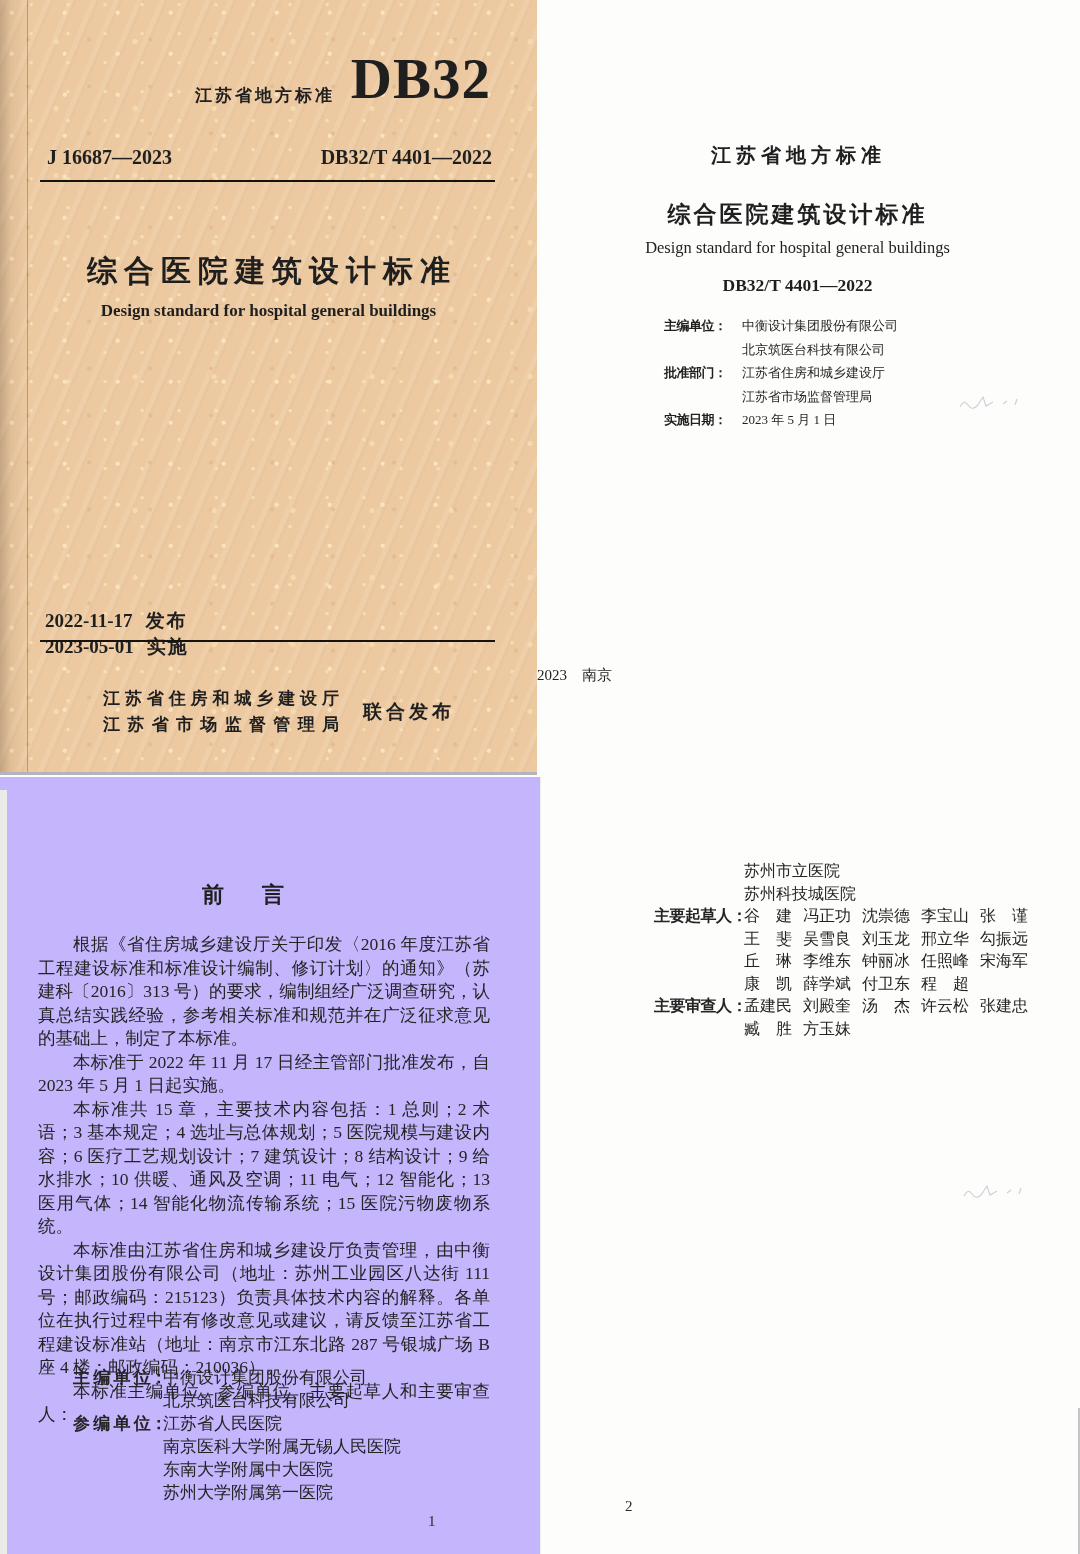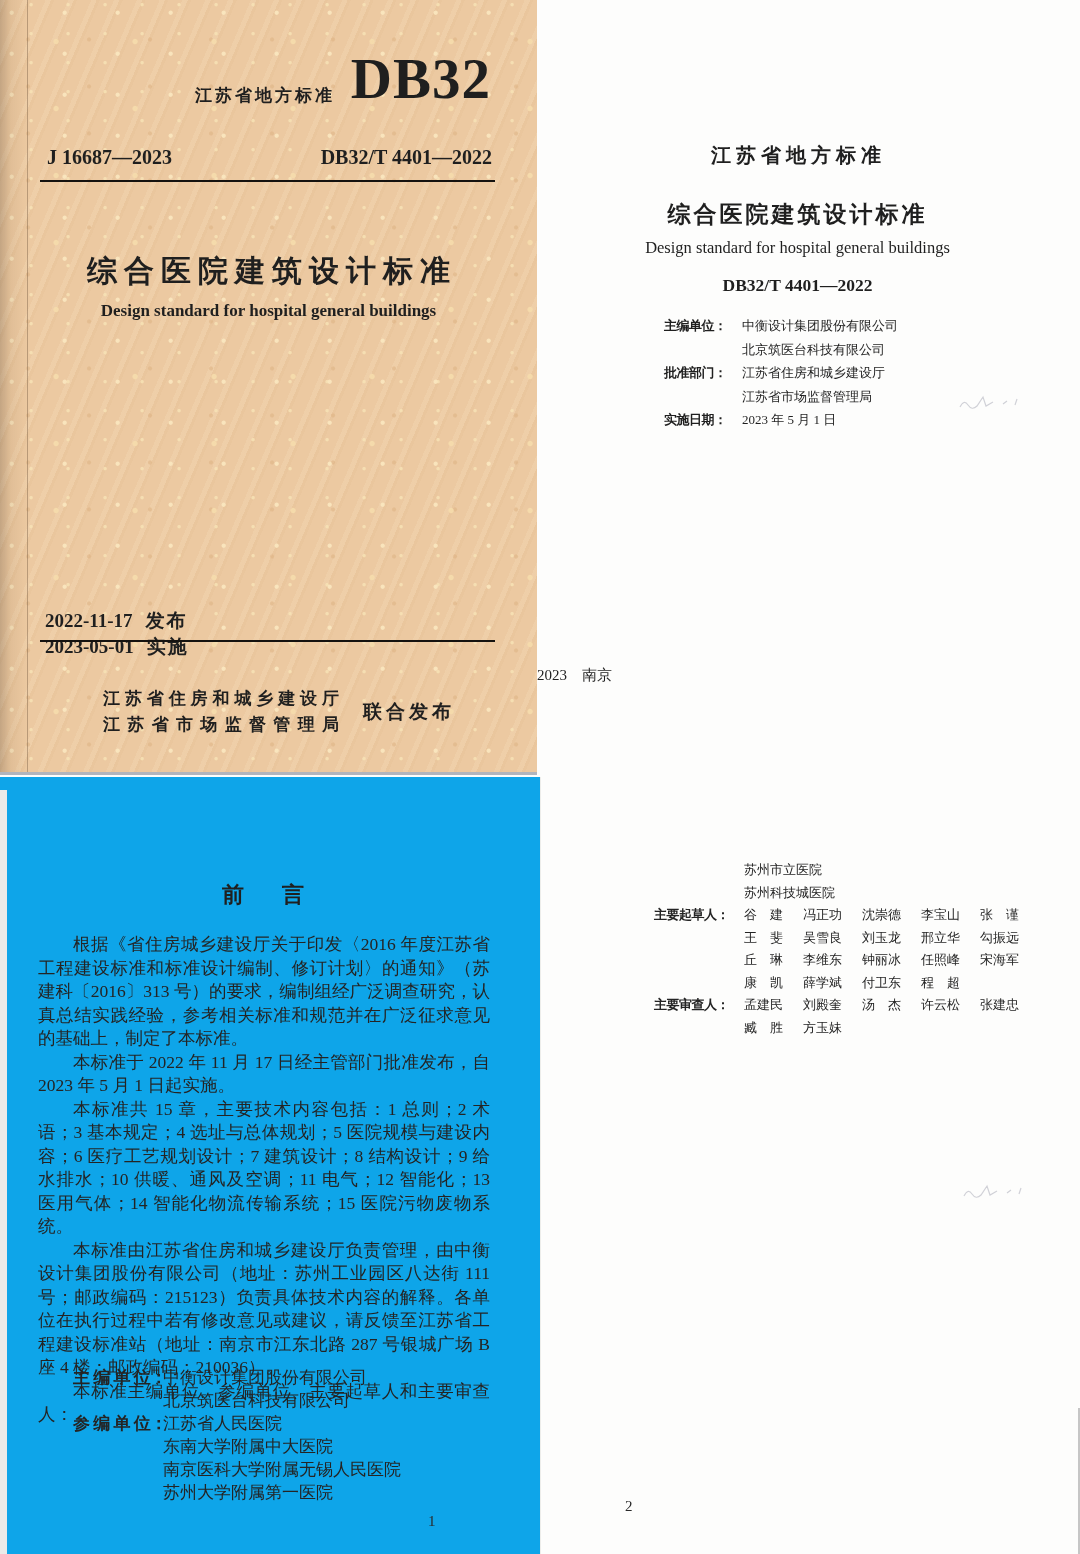--- a/index.html
+++ b/index.html
@@ -52,33 +52,33 @@
   .tp-title{position:absolute;top:199px;left:0;right:22px;text-align:center;font-size:23px;font-weight:bold;letter-spacing:3px;}
   .tp-en{position:absolute;top:238px;left:0;right:22px;text-align:center;font-size:16.5px;}
   .tp-num{position:absolute;top:275px;left:0;right:22px;text-align:center;font-size:17.5px;font-weight:bold;}
   .tp-fields{position:absolute;top:314px;left:127px;font-size:13px;line-height:23.5px;}
   .tp-row{display:flex;white-space:nowrap;}
   .tp-label{width:78px;font-weight:bold;letter-spacing:-0.5px;flex:0 0 78px;}
   .tp-pub{position:absolute;top:634px;left:0;right:32px;text-align:center;font-size:17px;letter-spacing:1px;}
   .tp-year{position:absolute;top:666px;left:0;right:36px;text-align:left;font-size:15px;}
 
   
-  .preface-page{position:absolute;left:0;top:777px;width:540px;height:777px;background:#0ea5e9;padding-left:40px;}
+  .preface-page{position:absolute;left:0;top:777px;width:540px;height:777px;background:#c4b5fd;}
   .pf-title{position:absolute;top:103px;left:0;right:46px;text-align:center;font-size:22px;font-weight:bold;letter-spacing:8px;}
   .pf-body{position:absolute;top:156px;left:38px;width:452px;font-size:17.5px;line-height:23.5px;text-align:justify;color:#242424;}
   .pf-body p{margin:0;text-indent:2em;}
   .pf-units{position:absolute;top:589px;left:73px;font-size:17px;line-height:23px;color:#242424;}
   .unit-row{display:flex;white-space:nowrap;}
   .unit-label{width:90px;flex:0 0 90px;font-weight:bold;letter-spacing:-0.5px;text-align:justify;text-align-last:justify;}
   .pagenum{font-size:15px;color:#2a2a2a;}
   .pf-pagenum{position:absolute;top:736px;left:428px;}
 
   
   .credits-page{position:absolute;left:540px;top:777px;width:540px;height:777px;background:#fdfdfc;border-left:1px solid #ededea;}
-  .cr-block{position:absolute;top:84px;left:0;right:0;font-size:13px;color:#242424;}
+  .cr-block{position:absolute;top:84px;left:0;right:0;font-size:16px;color:#242424;}
   .cr-row{position:relative;height:22.5px;white-space:nowrap;}
   .cr-label{position:absolute;left:113px;font-weight:bold;letter-spacing:-0.5px;}
   .cr-names{position:absolute;left:203px;display:flex;}
   .cr-names .name{width:50px;margin-right:9px;flex:0 0 auto;}
   .cr-unit{position:absolute;left:203px;}
   .cr-pagenum{position:absolute;top:721px;left:84px;}
 
   
   .edge-left{position:absolute;top:790px;left:0;width:7px;height:764px;background:#ebebe9;}
   .edge-right{position:absolute;top:1408px;right:0;width:2px;height:146px;background:#c6c6c6;}
@@ -162,25 +162,25 @@
       <div class="unit-row">
         <span class="unit-label"></span>
         <span>北京筑医台科技有限公司</span>
       </div>
       <div class="unit-row">
         <span class="unit-label">参 编 单 位：</span>
         <span>江苏省人民医院</span>
       </div>
       <div class="unit-row">
         <span class="unit-label"></span>
+        <span>南京医科大学附属无锡人民医院</span>
+      </div>
+      <div class="unit-row">
+        <span class="unit-label"></span>
         <span>东南大学附属中大医院</span>
-      </div>
-      <div class="unit-row">
-        <span class="unit-label"></span>
-        <span>南京医科大学附属无锡人民医院</span>
       </div>
       <div class="unit-row">
         <span class="unit-label"></span>
         <span>苏州大学附属第一医院</span>
       </div>
     </div>
     <div class="pagenum pf-pagenum serif">1</div>
   </section>
 
   <section class="credits-page">

